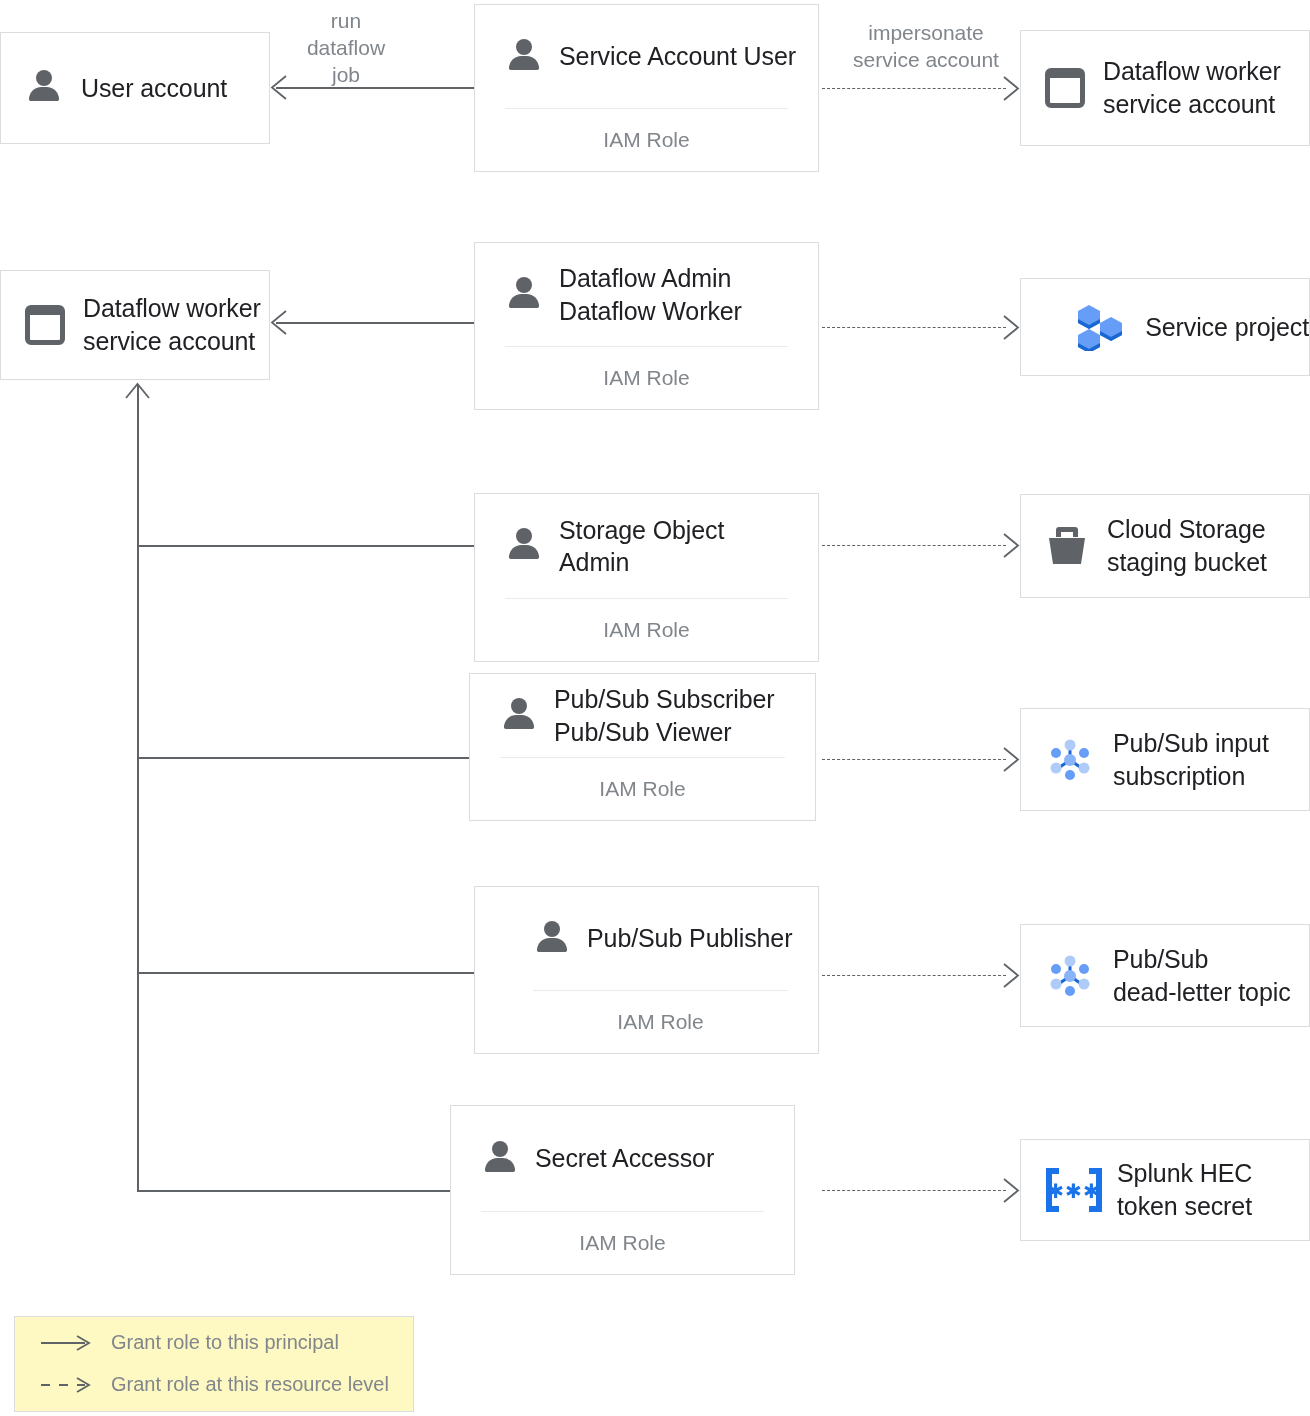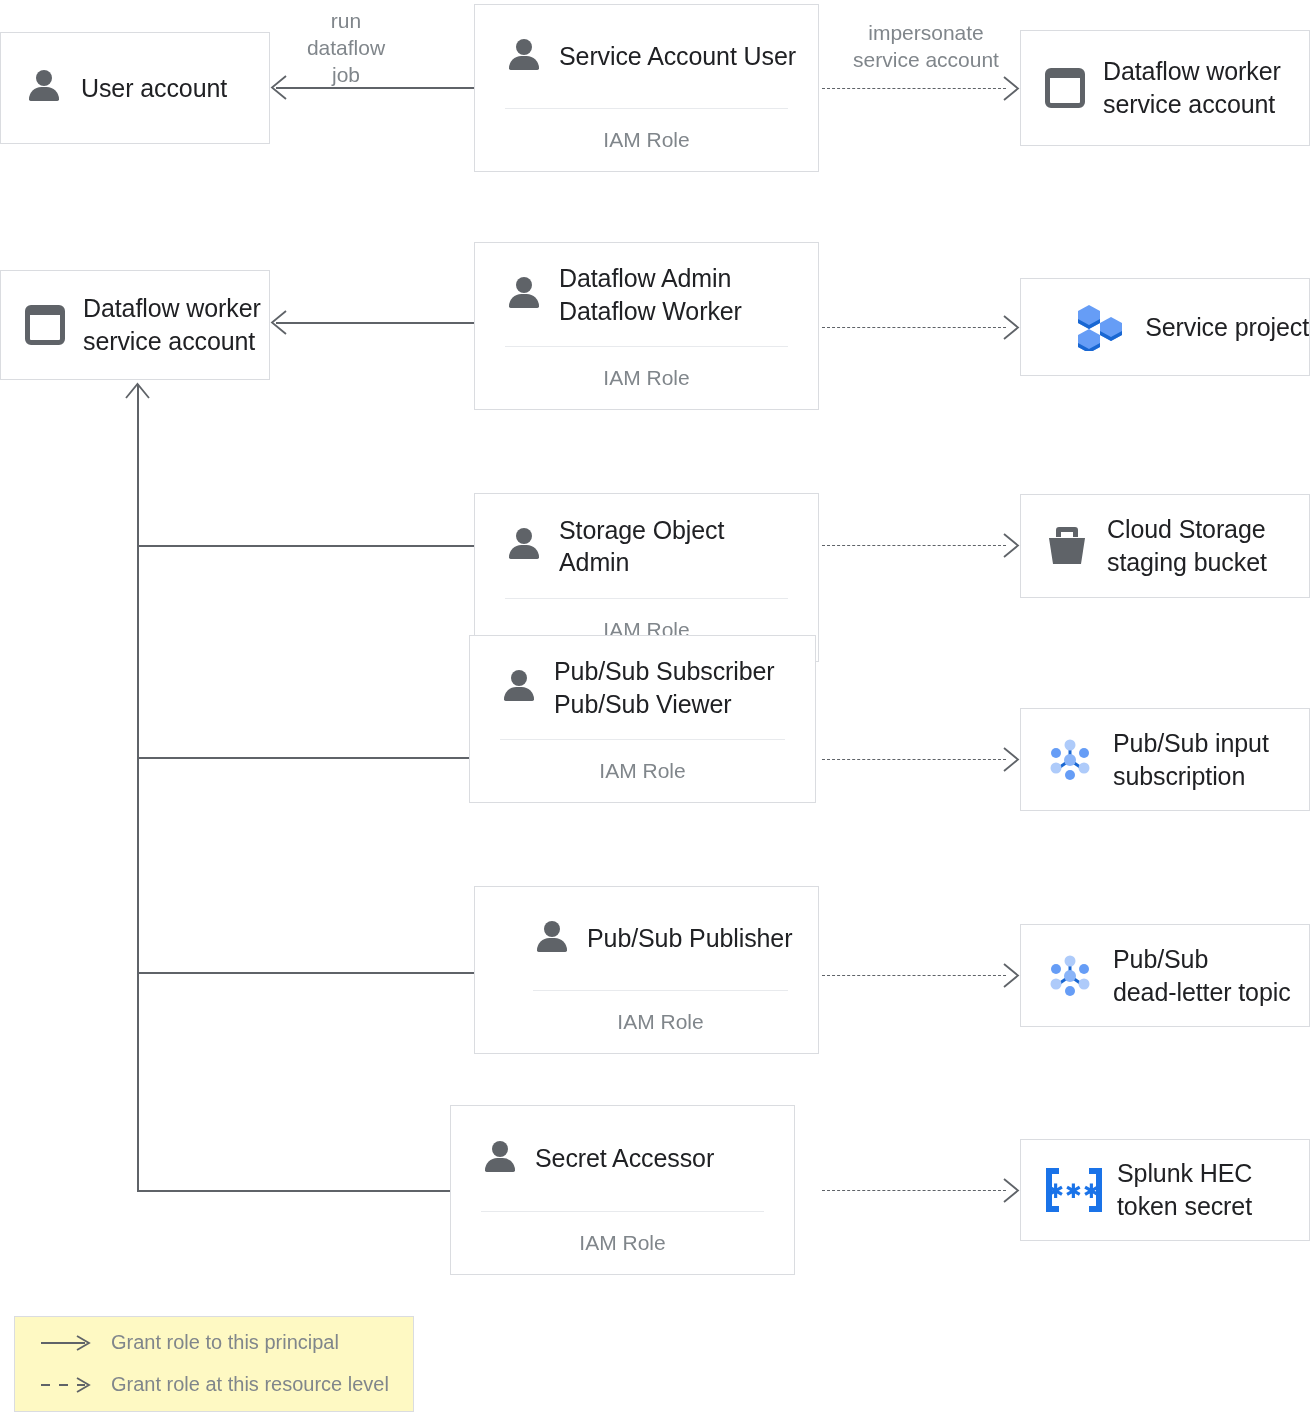--- a/index.html
+++ b/index.html
@@ -304,21 +304,21 @@
         <path d="M14 4 h16 a3 3 0 0 1 3 3 v7 h-5 V9 h-12 v5 h-5 V7 a3 3 0 0 1 3 -3 z" fill="#5f6368"></path>
         <path d="M4 15 h36 l-4 26 h-28 z" fill="#5f6368"></path>
       </svg>
       <span class="node-label">Cloud Storage
 staging bucket</span>
     </div>
   </div>
 
   <div class="hline" style="left:137px; top:757px; width:332px;"></div>
 
-  <div class="role-card" style="left:469px; top:635px; width:347px; height:168px;">
+  <div class="role-card" style="left:469px; top:673px; width:347px; height:148px;">
     <div class="role-top">
       <span class="person-icon">
         <span class="head"></span>
           <span class="body"></span>
       </span>
       <span class="role-name">Pub/Sub Subscriber
 Pub/Sub Viewer</span>
     </div>
     <div class="role-divider"></div>
     <div class="role-foot">IAM Role</div>

